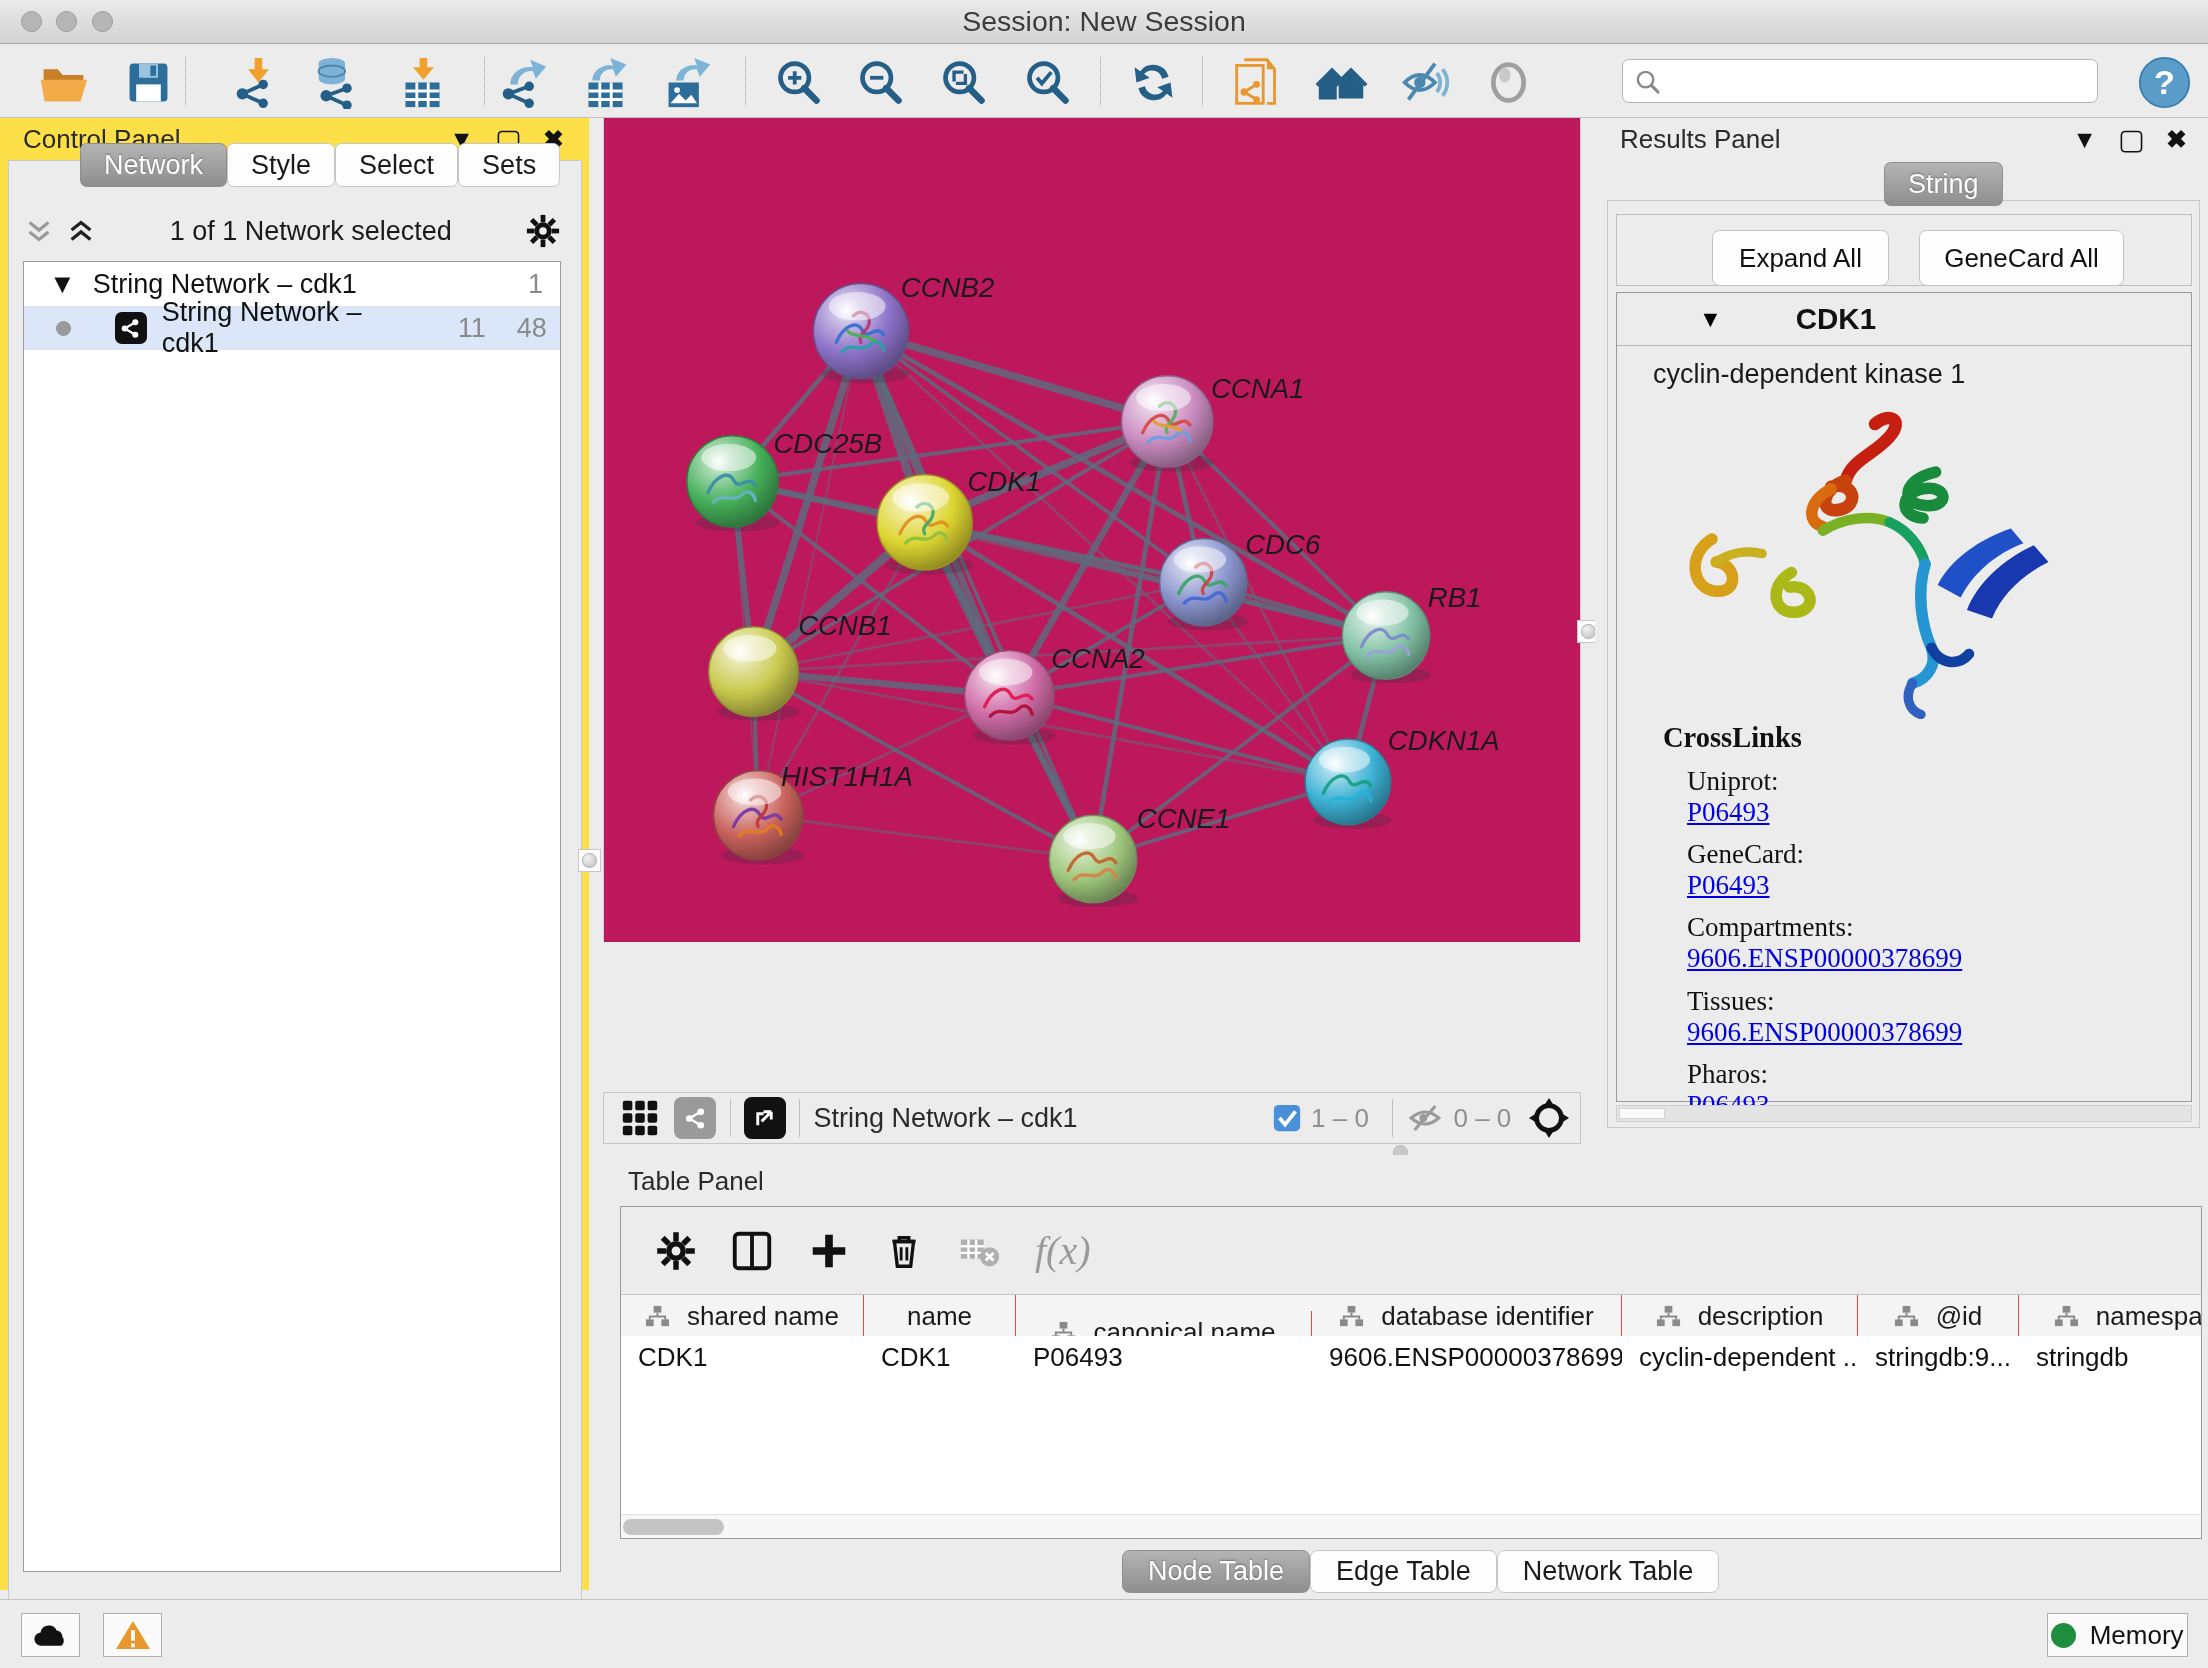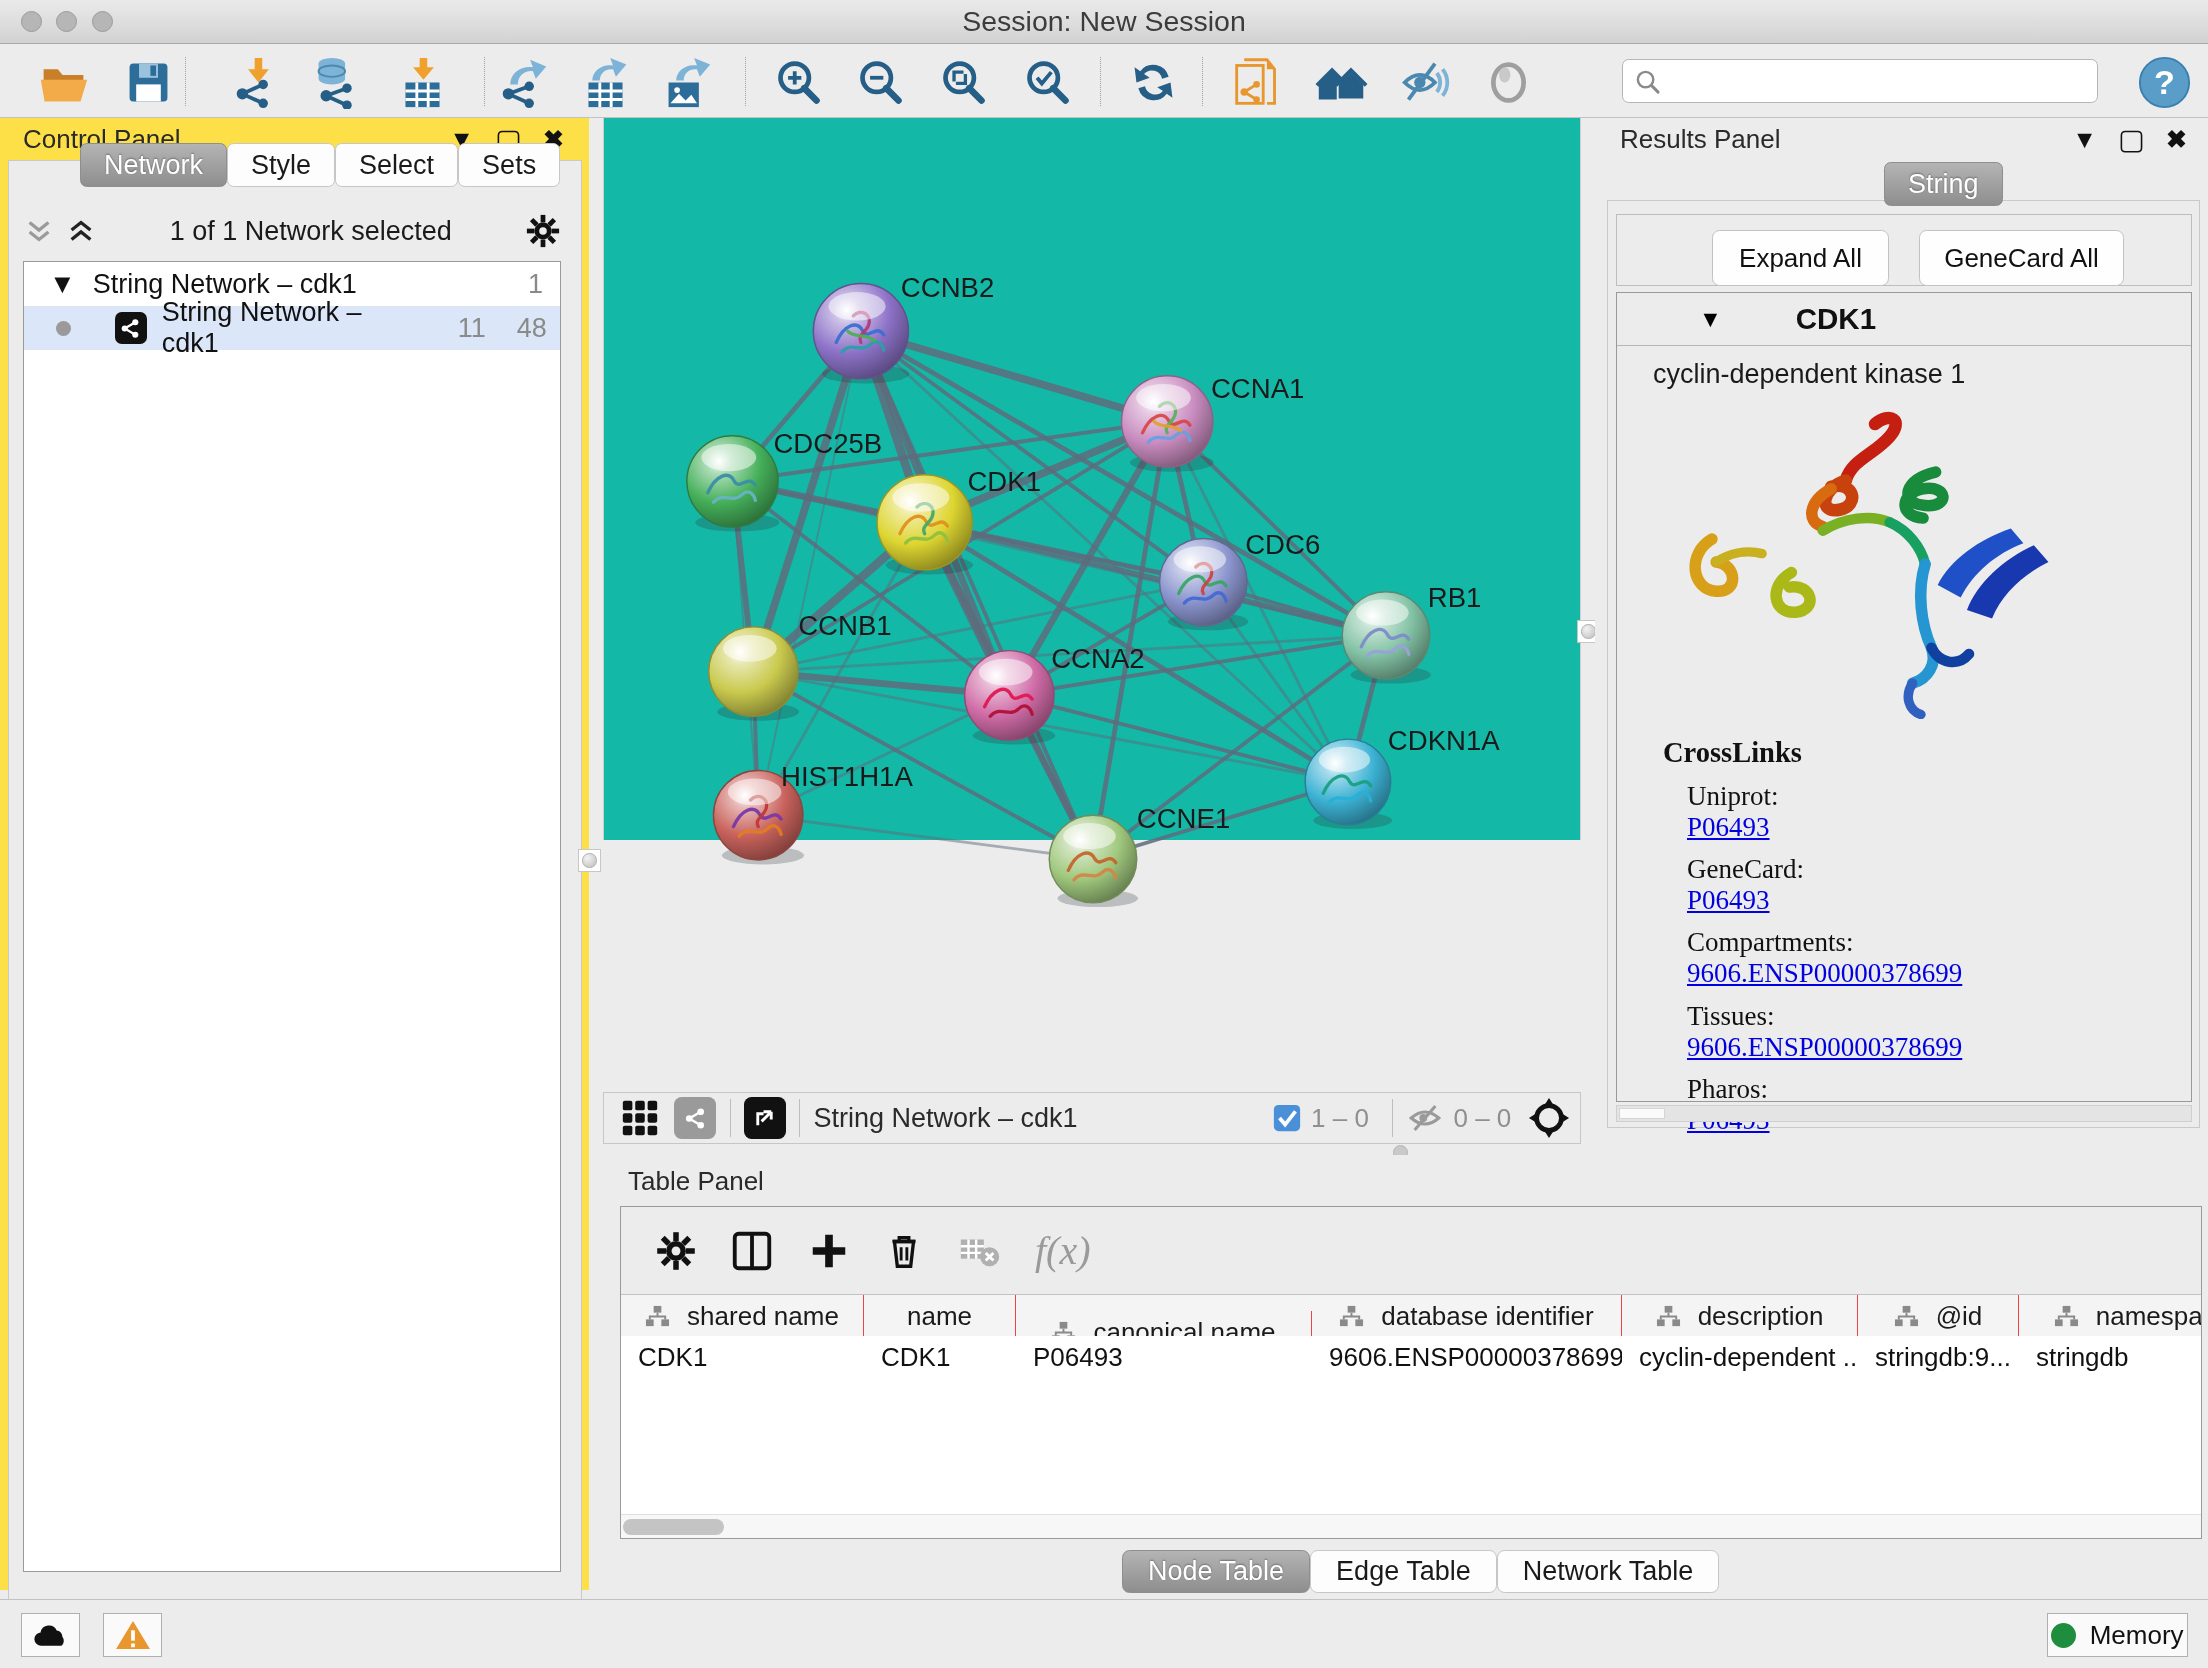--- a/index.html
+++ b/index.html
@@ -39,22 +39,22 @@
   .cp-tabs { position:absolute; left:80px; top:25px; }
   .cp-selrow { position:absolute; left:23px; top:91px; width:538px; height:44px; display:flex; align-items:center; }
   .cp-selrow .lbl { flex:1; text-align:center; font-size:27px; color:#1a1a1a; }
   .tree-box { position:absolute; left:23px; top:143px; width:538px; height:1311px; background:#fff; border:1px solid #9a9a9a; }
   .tree-row { height:44px; display:flex; align-items:center; font-size:27px; color:#111; }
   .tree-row.selected { background:#dbe7f8; }
   .tree-count { color:#8a8a8a; width:61px; text-align:right; }
   .share-badge { width:32px; height:32px; background:#111; border-radius:6.7px; display:flex; align-items:center; justify-content:center; }
 
   
-  .net-canvas { left:603px; top:118px; width:978px; height:722px; background:#14b8a6;
-    border-left:1px solid #cfcfcf; border-right:1px solid #cfcfcf; }
+  .net-canvas { left:603px; top:118px; width:978px; height:824px; background:#be185d;
+    border-left:1px solid #cfcfcf; border-right:1px solid #cfcfcf;font-style:italic; }
   .net-toolbar { left:603px; top:1092px; width:978px; height:52px; background:#ececec;
     border:1px solid #c6c6c6; display:flex; align-items:center; }
   .nt-sep { width:0; height:38px; border-left:1px solid #bdbdbd; margin:0 13.3px; }
   .nt-title { font-size:27px; color:#2a2a2a; flex:1; }
   .nt-gray { font-size:26px; color:#8f8f8f; margin:0 9.5px; }
   .blk-btn { width:42px; height:42px; background:#111; border-radius:7.6px; display:flex; align-items:center; justify-content:center; }
   .gry-btn { width:42px; height:42px; background:#9a9a9a; border-radius:7.6px; display:flex; align-items:center; justify-content:center; }
 
   
   .split-h { width:23px; height:23px; background:#fff; border:1px solid #c6c6c6; display:flex; align-items:center; justify-content:center; }
@@ -67,21 +67,21 @@
   .rp-head { position:absolute; left:0; top:0; width:100%; height:42px; display:flex; align-items:center; }
   .rp-content { position:absolute; left:12.4px; top:82px; width:593px; height:928px; border:1px solid #c9c9c9; background:#ececec; }
   .rp-tab { position:absolute; left:289px; top:44px; z-index:2; }
   .rp-btnbox { position:absolute; left:7.6px; top:13.3px; width:576px; height:72px; border:1px solid #bdbdbd; }
   .rp-btn { position:absolute; top:15px; height:56px; background:#fefefe; border:1px solid #c2c2c2; border-radius:7.6px;
     font-size:26px; color:#111; display:flex; align-items:center; justify-content:center; }
   .rp-main { position:absolute; left:7.6px; top:91px; width:576px; height:810px; border:1.9px solid #9a9a9a; background:#ececec; }
   .rp-generow { height:53px; border-bottom:1px solid #b5b5b5; display:flex; align-items:center; }
   .rp-genesym { font-size:29.5px; font-weight:bold; color:#111; margin-left:74px; }
   .rp-desc { font-size:27px; color:#1a1a1a; margin:13.3px 0 0 36px; }
-  .cl-wrap { font-family:"Liberation Serif", serif; margin-top:15px; }
+  .cl-wrap { font-family:"Liberation Serif", serif; }
   .cl-head { font-size:28.5px; font-weight:bold; color:#111; margin-left:46px; }
   .cl-row { display:flex; font-size:27px; margin:11.4px 0 0 70px;flex-direction:column; }
   .cl-row .l { width:177px; color:#111; }
   .cl-row a { color:#0000e0; text-decoration:underline; }
   .rp-scroll { position:absolute; left:7.6px; top:904px; width:576px; height:17px; background:#e4e4e4; border:1px solid #cfcfcf; }
   .rp-scroll i { display:block; margin:1.9px 0 0 1.9px; width:46px; height:11.4px; background:#fafafa; border:1px solid #d5d5d5; }
 
   
   .table-panel { left:603px; top:1155px; width:1605px; height:439px; background:#ececec; }
   .tp-head { position:absolute; left:25px; top:11.4px;text-align:center; }

